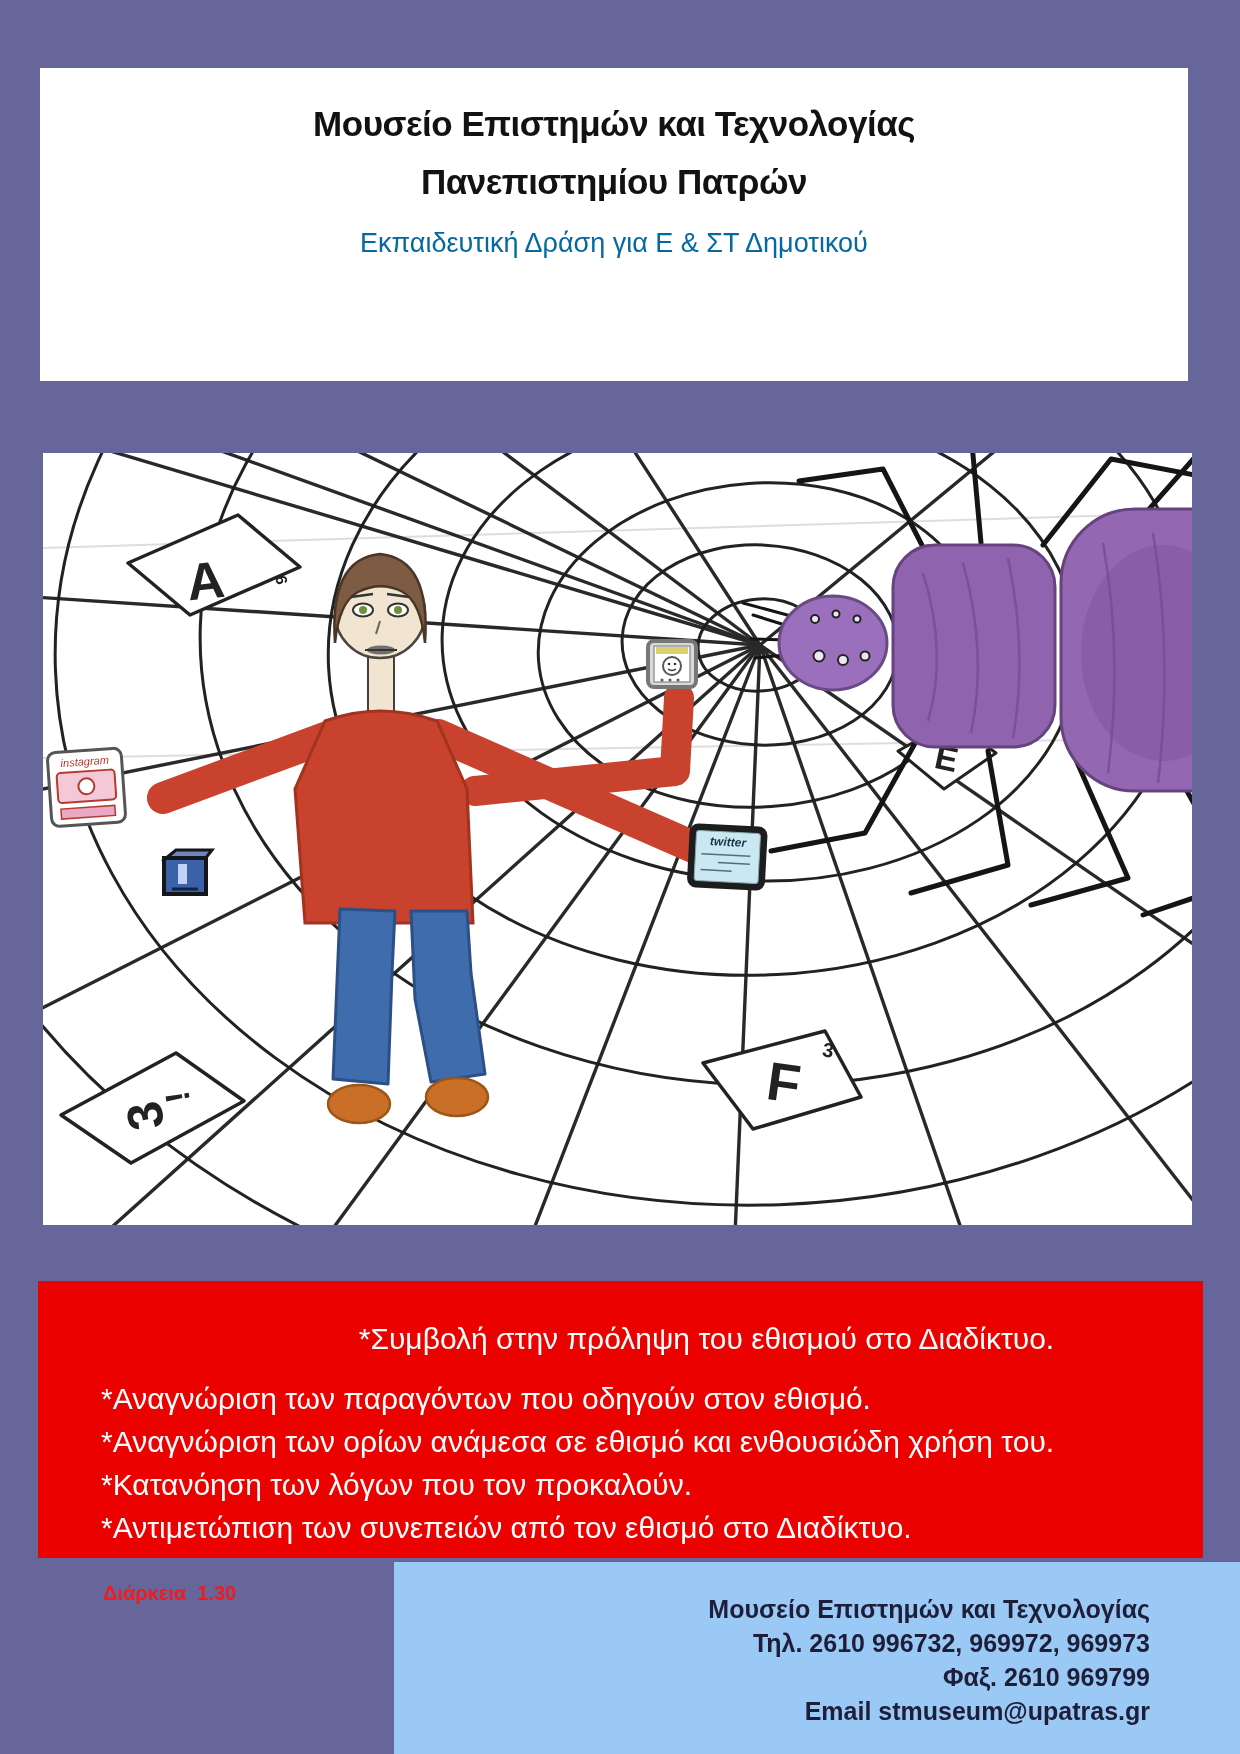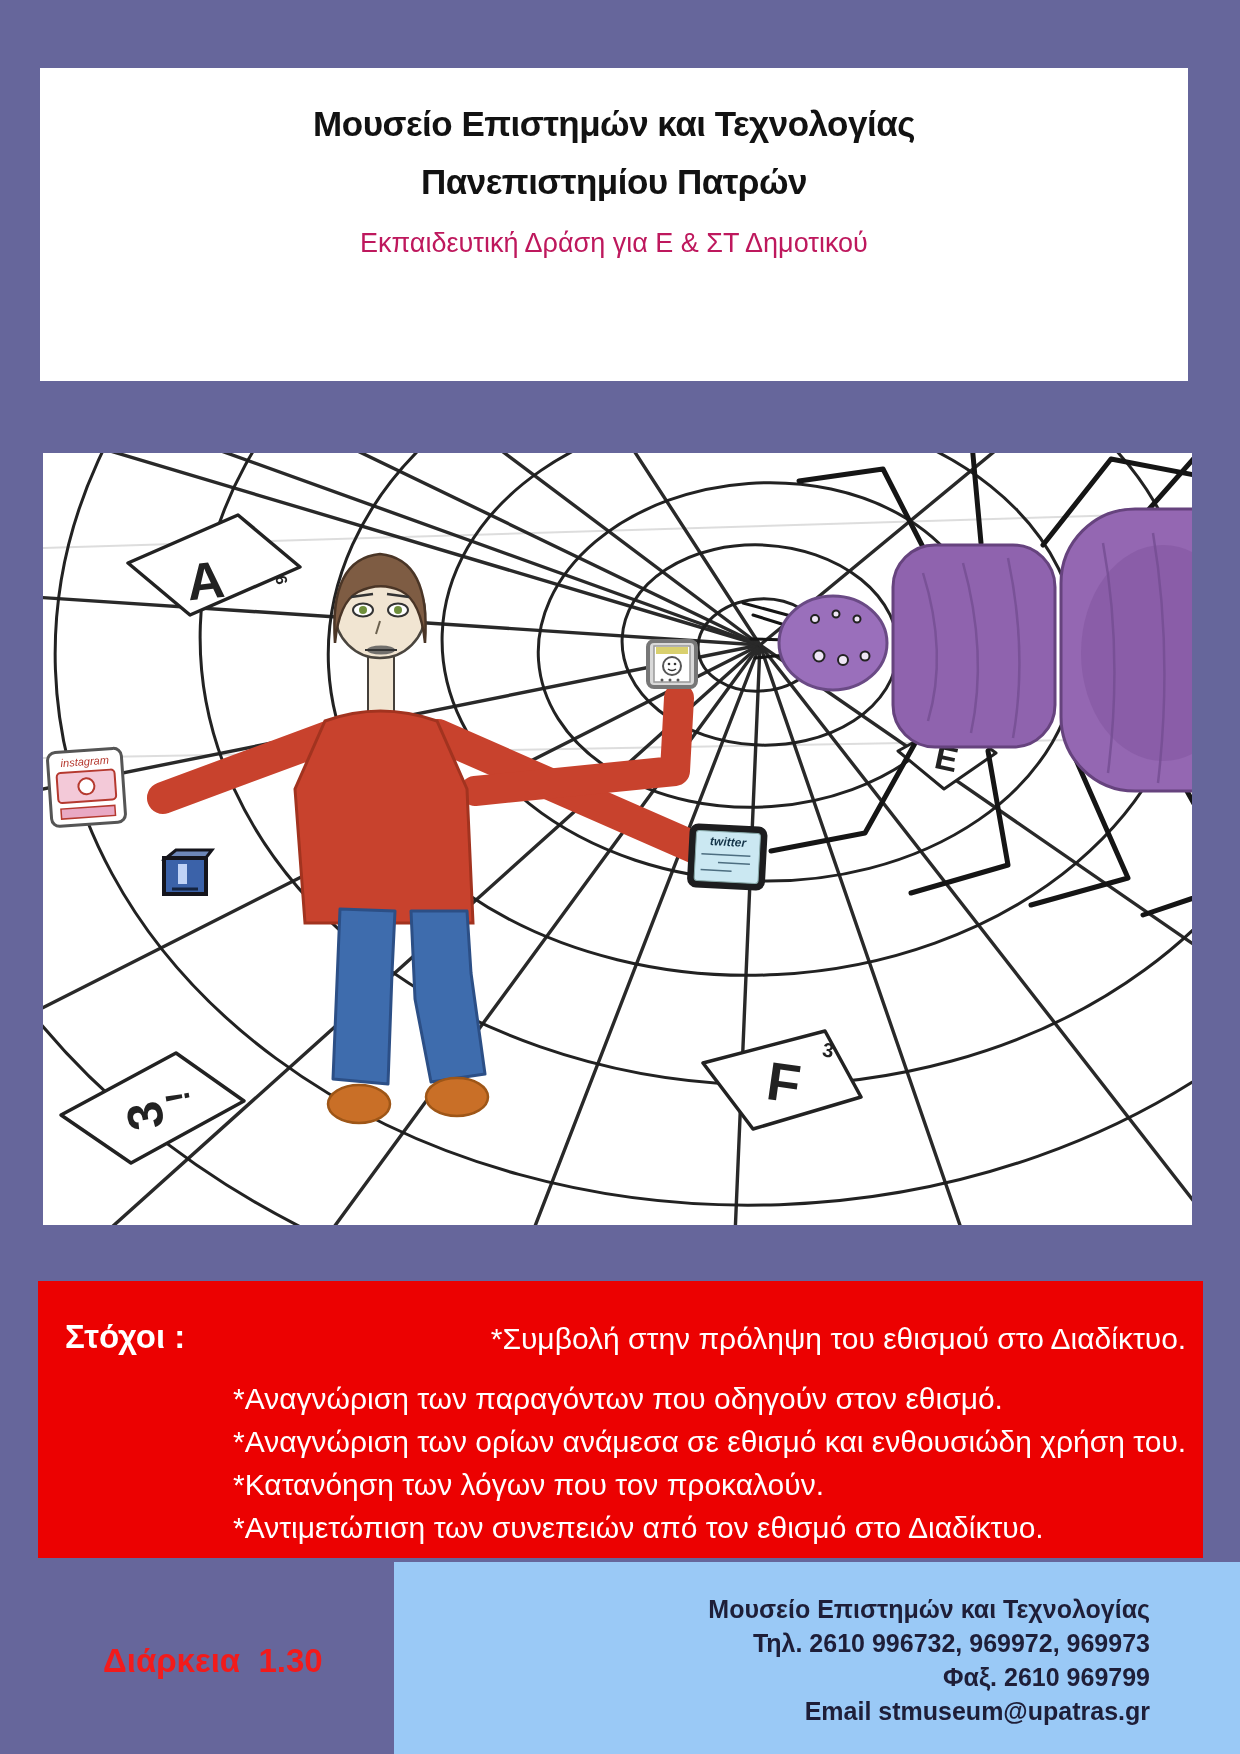--- a/index.html
+++ b/index.html
@@ -7,37 +7,37 @@
     position:relative;width:1240px;height:1754px;background:#66669B;
     overflow:hidden;font-family:"Liberation Sans","DejaVu Sans",sans-serif;
   }
   .abs{position:absolute;}
 
   
   #header-box{left:40px;top:68px;width:1148px;height:313px;background:#ffffff;text-align:center;}
   .title-line{margin:0;font-weight:bold;color:#121212;font-size:35px;letter-spacing:-0.5px;}
   .t1{padding-top:36px;}
   .t2{padding-top:18px;}
-  .subtitle{padding-top:26px;font-size:27px;font-weight:400;color:#be185d;}
+  .subtitle{padding-top:26px;font-size:27px;font-weight:400;color:#0369a1;}
   .slogan{padding-top:22px;font-size:42px;font-weight:bold;color:#FF0000;letter-spacing:-0.5px;}
 
   
   #art-box{left:43px;top:453px;width:1149px;height:772px;background:#ffffff;}
   #art-box svg{display:block;font-family:"Liberation Sans","DejaVu Sans",sans-serif;}
 
   
   #goals-box{left:38px;top:1281px;width:1165px;height:277px;background:#EC0101;color:#fff;}
   .goals-row{display:flex;padding:36px 18px 0 27px;}
   .goals-label{flex:none;width:132px;font-size:33px;font-weight:bold;line-height:40px;}
   .goals-items{padding-left:36px;font-size:30px;}
   .goal-line{line-height:43px;white-space:nowrap;}
   .goal-line.first{margin-bottom:17px;text-align:right;}
 
   
-  #duration{left:103px;top:1642px;font-size:33px;font-weight:bold;color:#F21B1B;white-space:pre;}
+  #duration{left:103px;top:1582px;font-size:20px;font-weight:bold;color:#F21B1B;white-space:pre;}
 
   
   #contact-box{left:394px;top:1562px;width:846px;height:192px;background:#9AC9F6;}
   .contact-lines{padding:30px 90px 0 0;text-align:right;font-size:25px;font-weight:bold;
     color:#1E1E38;line-height:34px;}
 </style>
 </head>
 <body>
 
 <div id="poster">
@@ -213,21 +213,20 @@
           <circle cx="14" cy="39" r="1.5"></circle>
           <circle cx="22" cy="39" r="1.5"></circle>
           <circle cx="30" cy="39" r="1.5"></circle>
         </g>
       </g>
     </svg>
   </div>
 
   <div id="goals-box" class="abs">
     <div class="goals-row">
-      <div class="goals-label">Στόχοι :</div>
       <div class="goals-items">
         <div class="goal-line first">*Συμβολή στην πρόληψη του εθισμού στο Διαδίκτυο.</div>
         <div class="goal-line">*Αναγνώριση των παραγόντων που οδηγούν στον εθισμό.</div>
         <div class="goal-line">*Αναγνώριση των ορίων ανάμεσα σε εθισμό και ενθουσιώδη χρήση του.</div>
         <div class="goal-line">*Κατανόηση των λόγων που τον προκαλούν.</div>
         <div class="goal-line">*Αντιμετώπιση των συνεπειών από τον εθισμό στο Διαδίκτυο.</div>
       </div>
     </div>
   </div>
 

